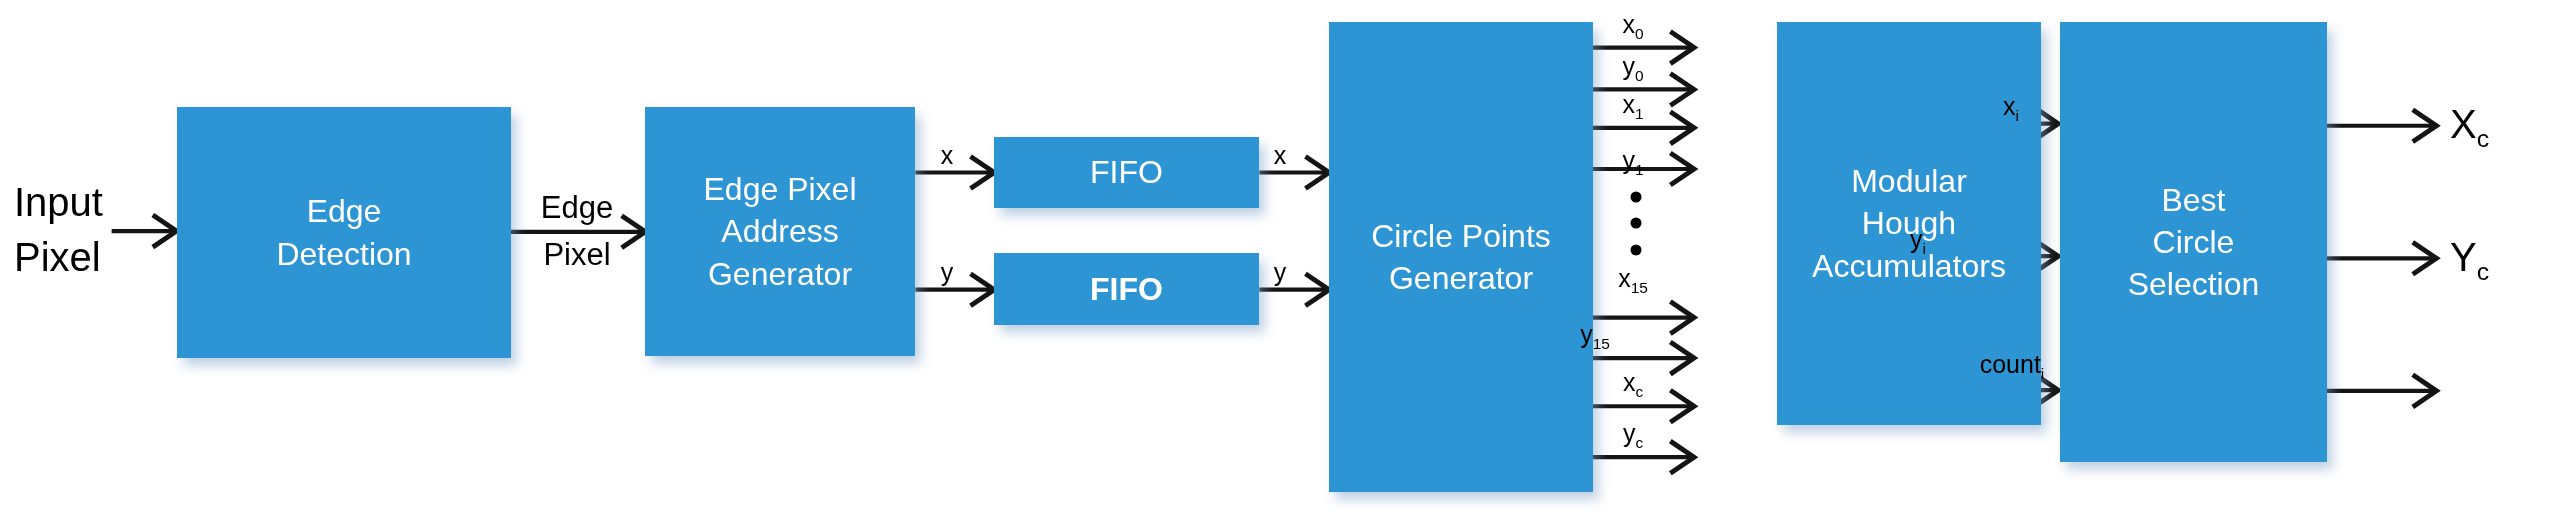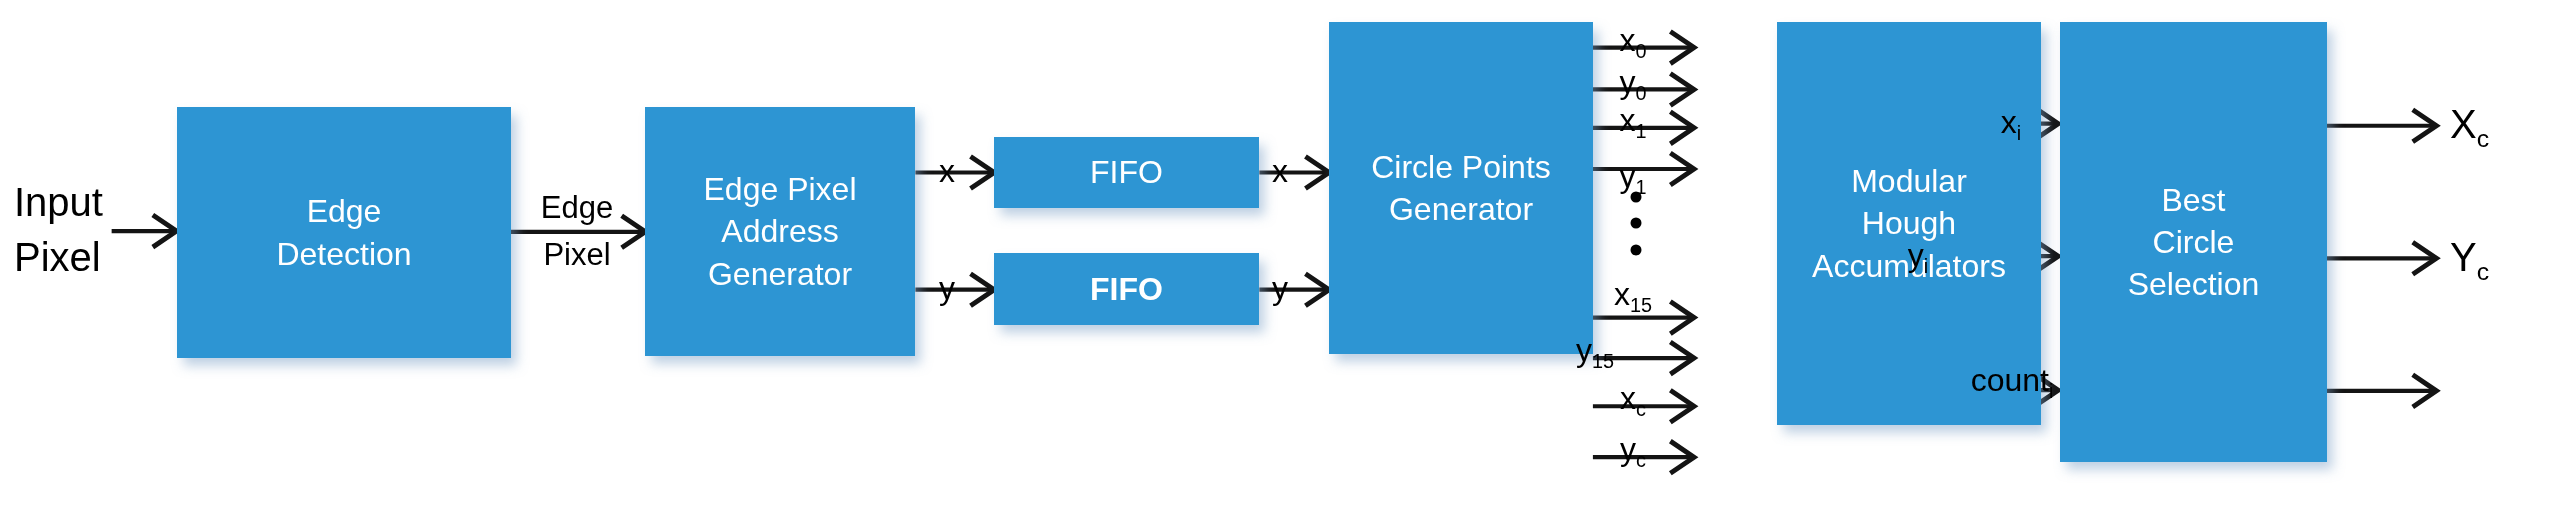--- a/index.html
+++ b/index.html
@@ -25,21 +25,21 @@
   .block.boldtxt .bt{font-weight:700;}
   .lbl{
     position:absolute;
     transform:translate(-50%,-50%);
     color:#000000;
     text-align:center;
     white-space:pre-line;
   }
   .lbl.two{font-size:31px;line-height:47px;}
   .lbl.input{font-size:40px;line-height:55px;text-align:left;transform:translate(0,-50%);}
-  .lbl.sig{font-size:32px;margin-top:16px;}
+  .lbl.sig{font-size:25px;}
   .lbl sub{font-size:0.62em;line-height:0;}
   .lbl.out{font-size:40px;transform:translate(0,-50%);text-align:left;white-space:nowrap;}
   .dot{
     position:absolute;width:11px;height:11px;border-radius:50%;
     background:#000;transform:translate(-50%,-50%);
   }
 </style>
 </head>
 <body>
 
@@ -143,21 +143,21 @@
   </div>
 
   <div class="block" style="left:994px;top:137px;width:265px;height:71px">
     <span class="bt">FIFO</span>
   </div>
 
   <div class="block boldtxt" style="left:994px;top:253px;width:265px;height:72px">
     <span class="bt">FIFO</span>
   </div>
 
-  <div class="block" style="left:1329px;top:22px;width:264px;height:332px">
+  <div class="block" style="left:1329px;top:22px;width:264px;height:470px">
     <span class="bt">Circle Points
 Generator</span>
   </div>
 
   <div class="block" style="left:1777px;top:22px;width:264px;height:403px">
     <span class="bt">Modular
 Hough
 Accumulators</span>
   </div>
 

